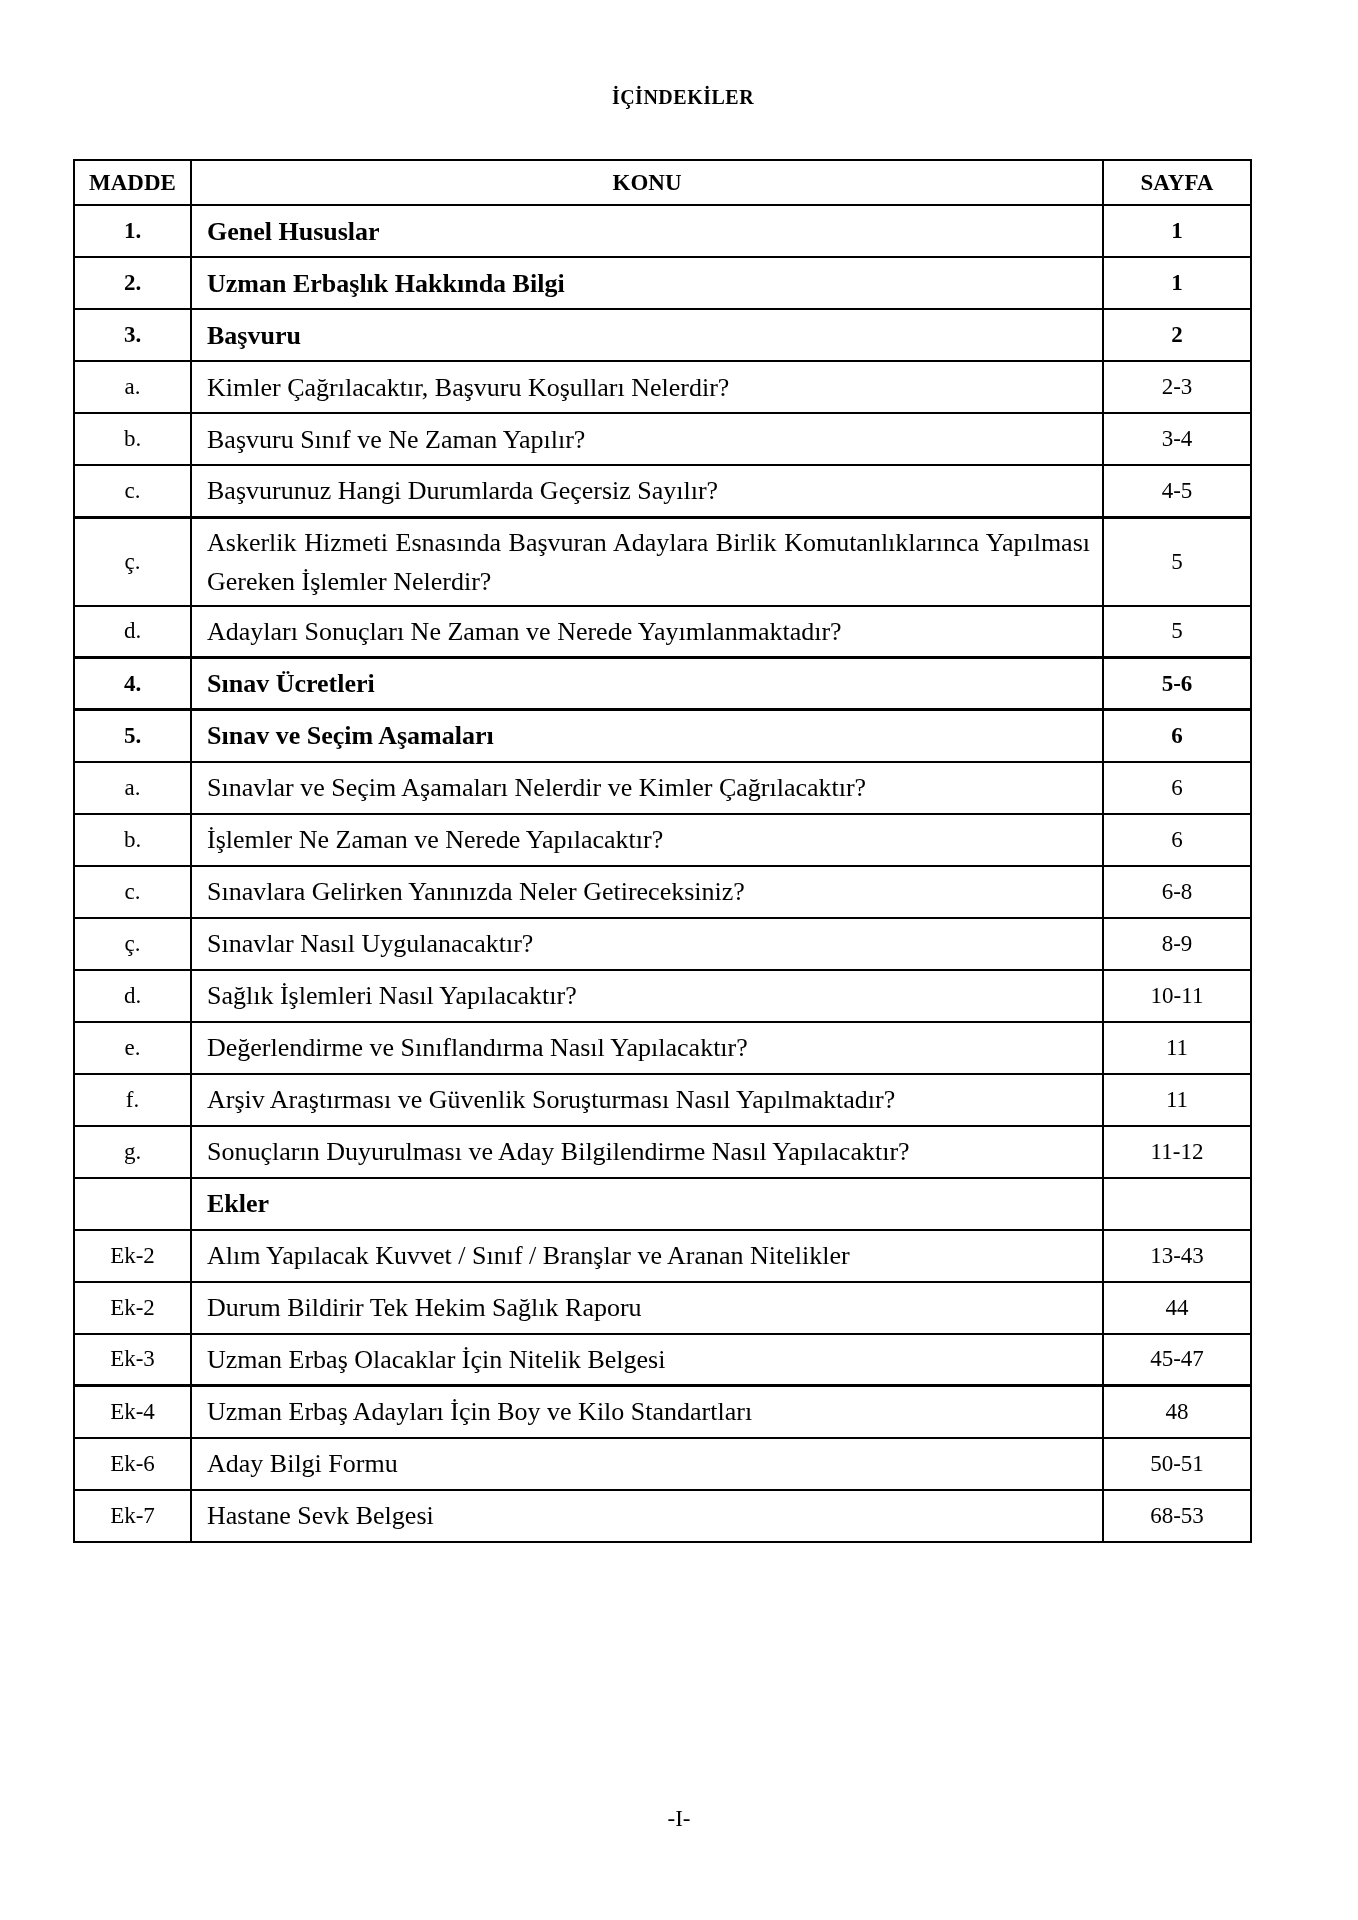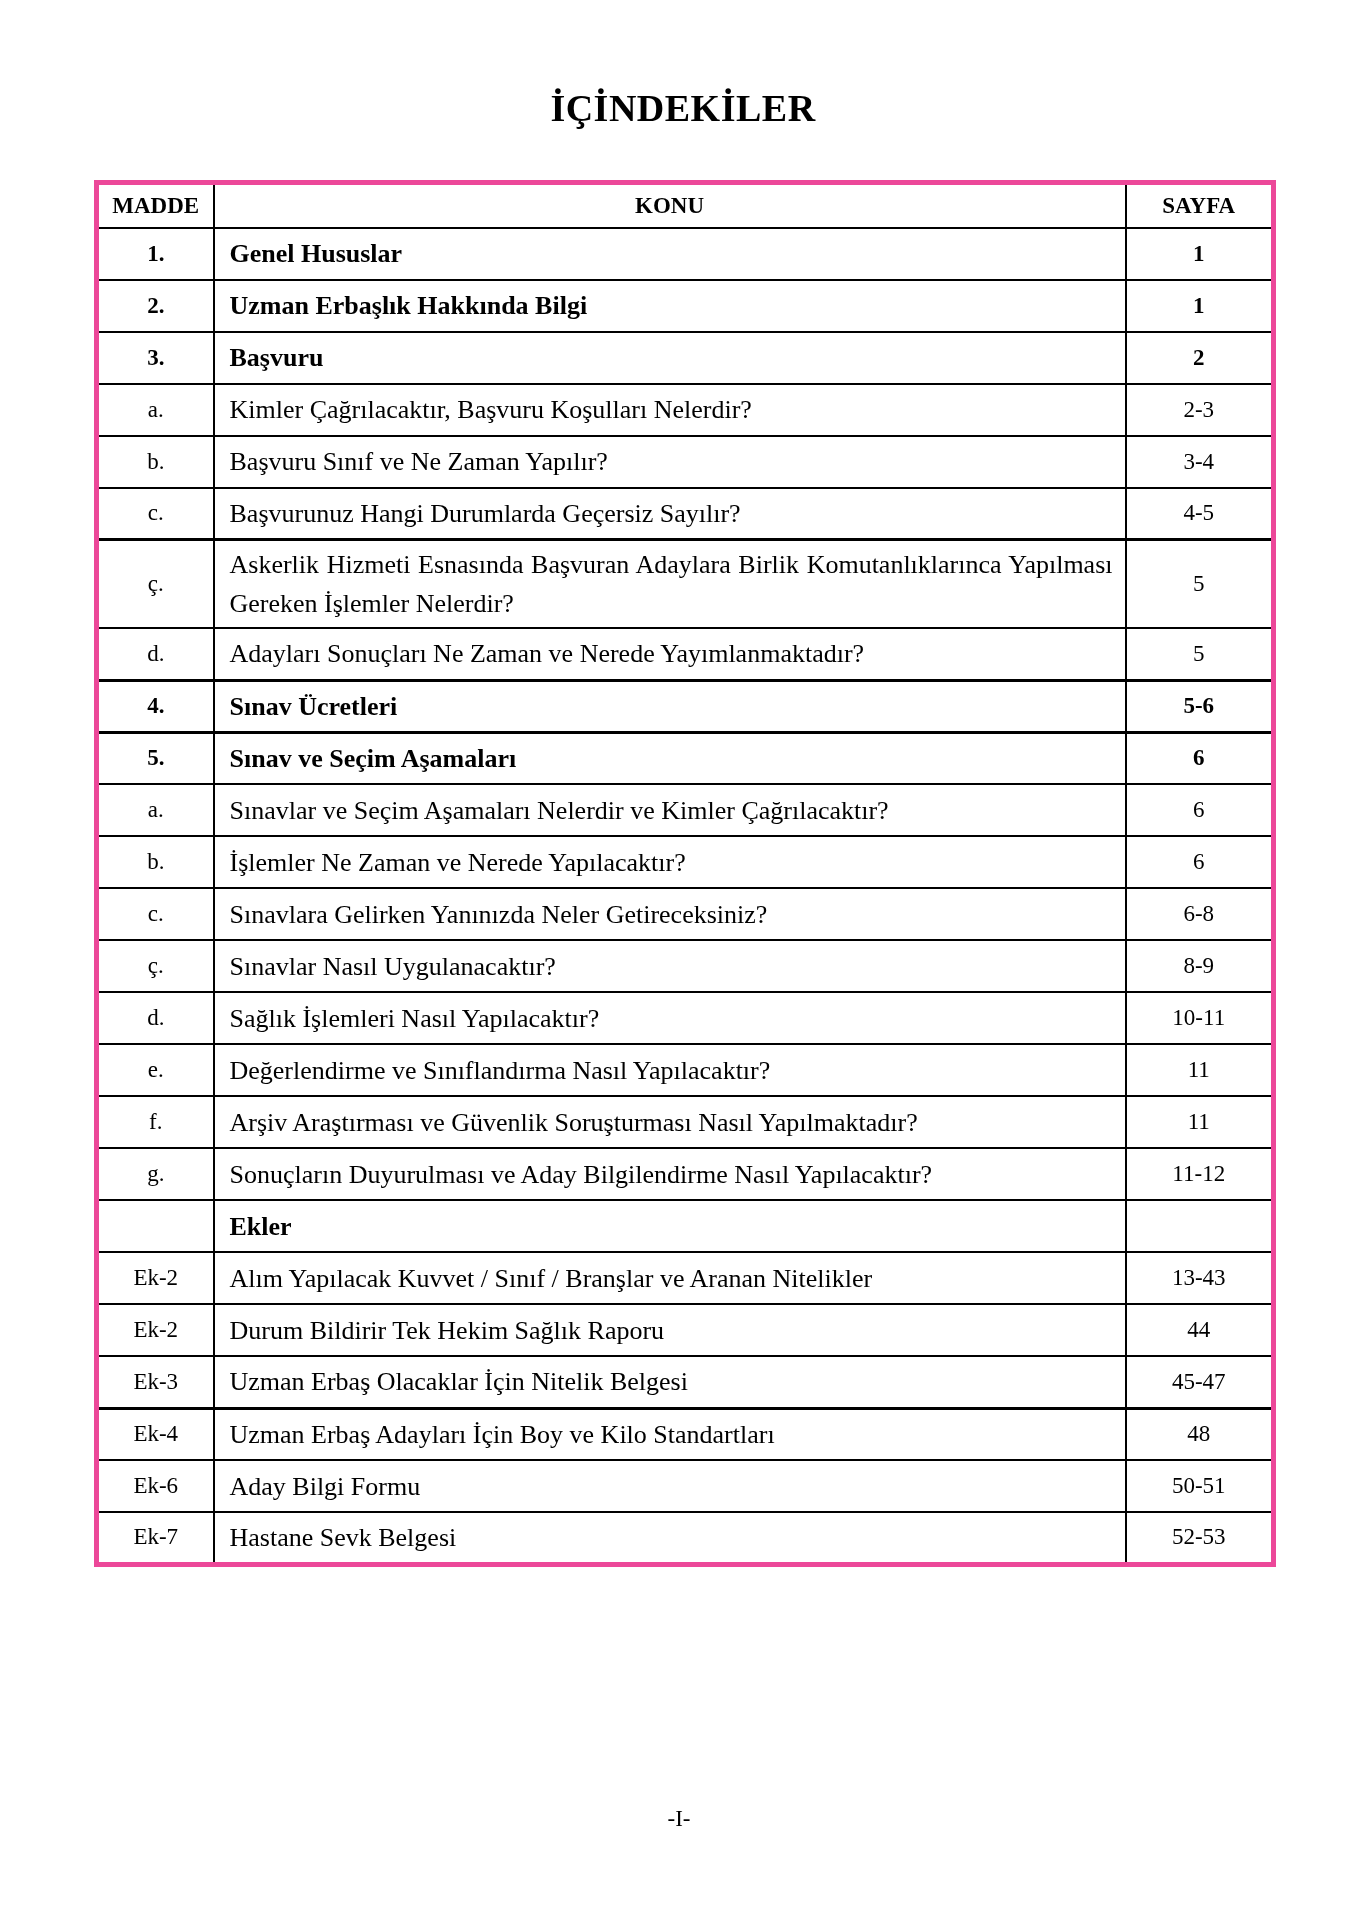--- a/index.html
+++ b/index.html
@@ -12,29 +12,29 @@
     height: 1920px;
     position: relative;
     font-family: "Liberation Serif", serif;
     color: #000000;
     overflow: hidden;
   }
   .page-title {
     margin: 86px 0 0 8px;
     text-align: center;
     font-weight: bold;
-    font-size: 38px;
+    font-size: 20px;
     letter-spacing: 0.5px;
   }
   table.toc-table {
     border-collapse: collapse;
     table-layout: fixed;
     width: 1177px;
-    margin: 50px 0 0 94px;
-    border: 5px solid #ec4899;
+    margin: 50px 0 0 73px;
+    border: 2px solid #ec4899;
   }
   col.col-madde { width: 117px; }
   col.col-konu  { width: 912px; }
   col.col-sayfa { width: 148px; }
   th, td {
     border: 2px solid #000000;
     vertical-align: middle;
     overflow: hidden;
   }
   thead tr { height: 45px; }
@@ -206,20 +206,20 @@
     <td class="sayfa">48</td>
   </tr>
         <tr>
     <td class="madde">Ek-6</td>
     <td class="konu">Aday Bilgi Formu</td>
     <td class="sayfa">50-51</td>
   </tr>
         <tr>
     <td class="madde">Ek-7</td>
     <td class="konu">Hastane Sevk Belgesi</td>
-    <td class="sayfa">52-53</td>
+    <td class="sayfa">68-53</td>
   </tr>
       </tbody>
   </table>
 
   <div class="page-footer">-I-</div>
 
 </div>
 
 </body></html>

